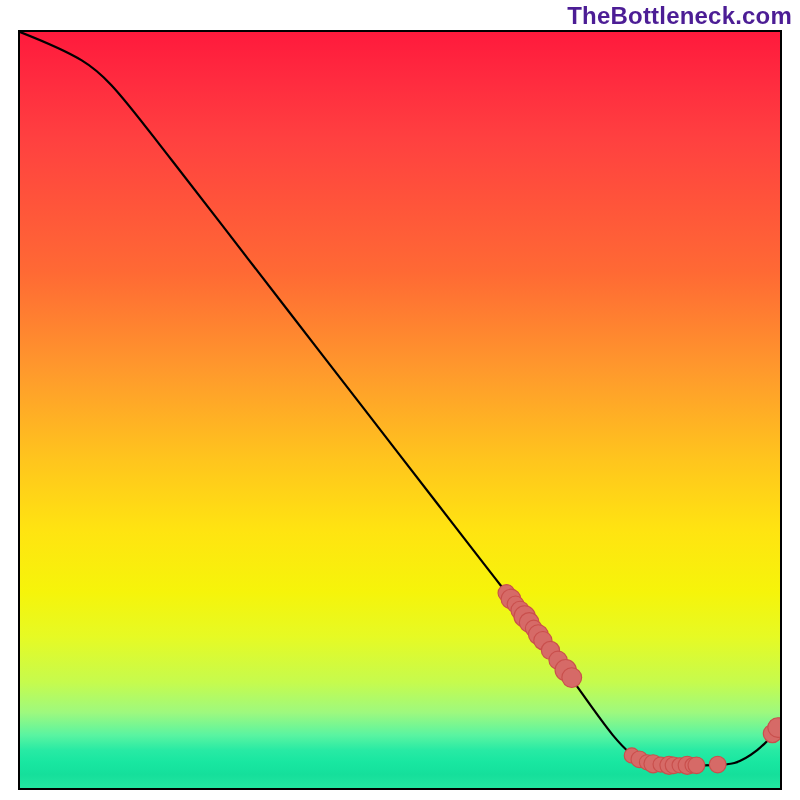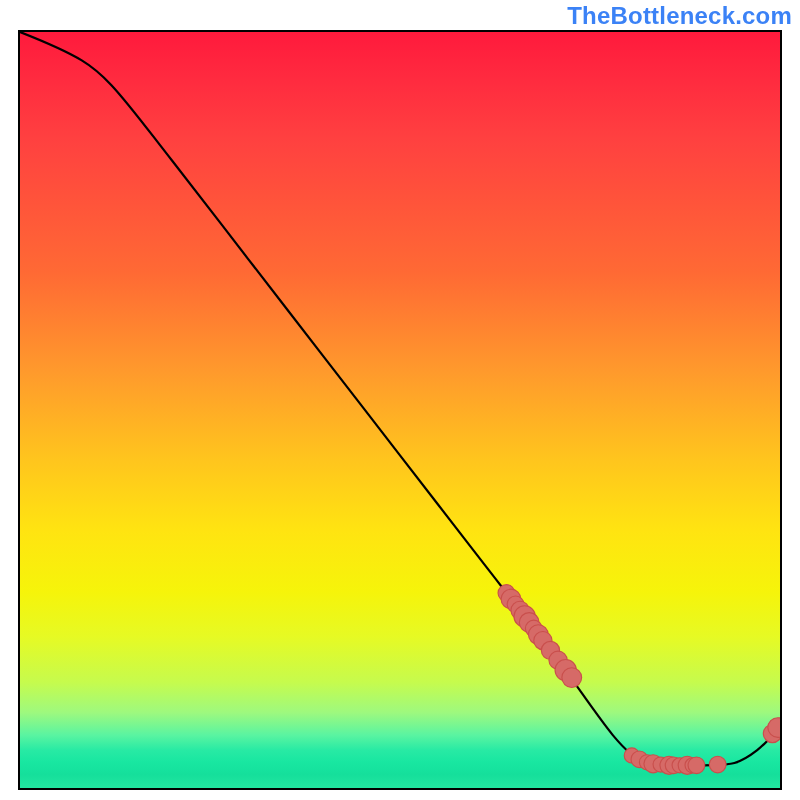--- a/index.html
+++ b/index.html
@@ -15,21 +15,21 @@
     position: relative;
     width: 800px;
     height: 800px;
   }
   .watermark {
     position: absolute;
     top: 2px;
     right: 8px;
     font-size: 24px;
     font-weight: 600;
-    color: #3b82f6;
+    color: #4c1d95;
     letter-spacing: 0.2px;
     z-index: 4;
   }
   .plot {
     position: absolute;
     left: 18px;
     top: 30px;
     width: 764px;
     height: 760px;
     border: 2px solid #000;

